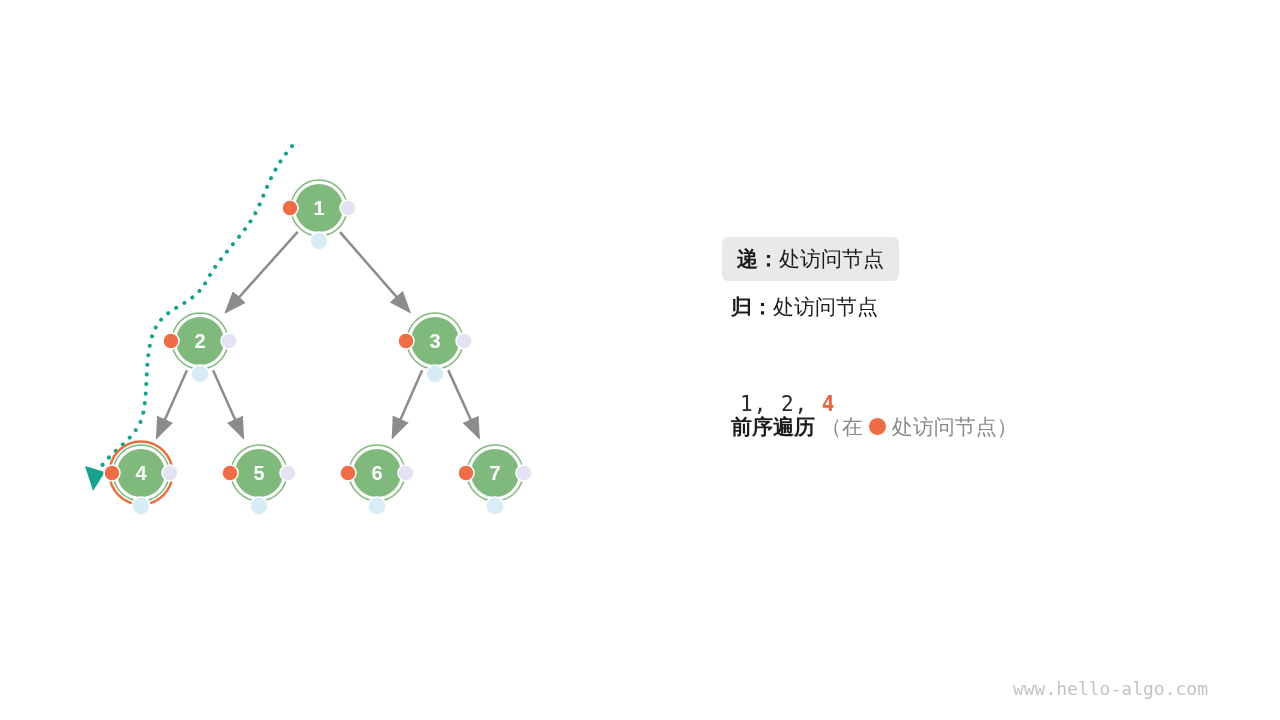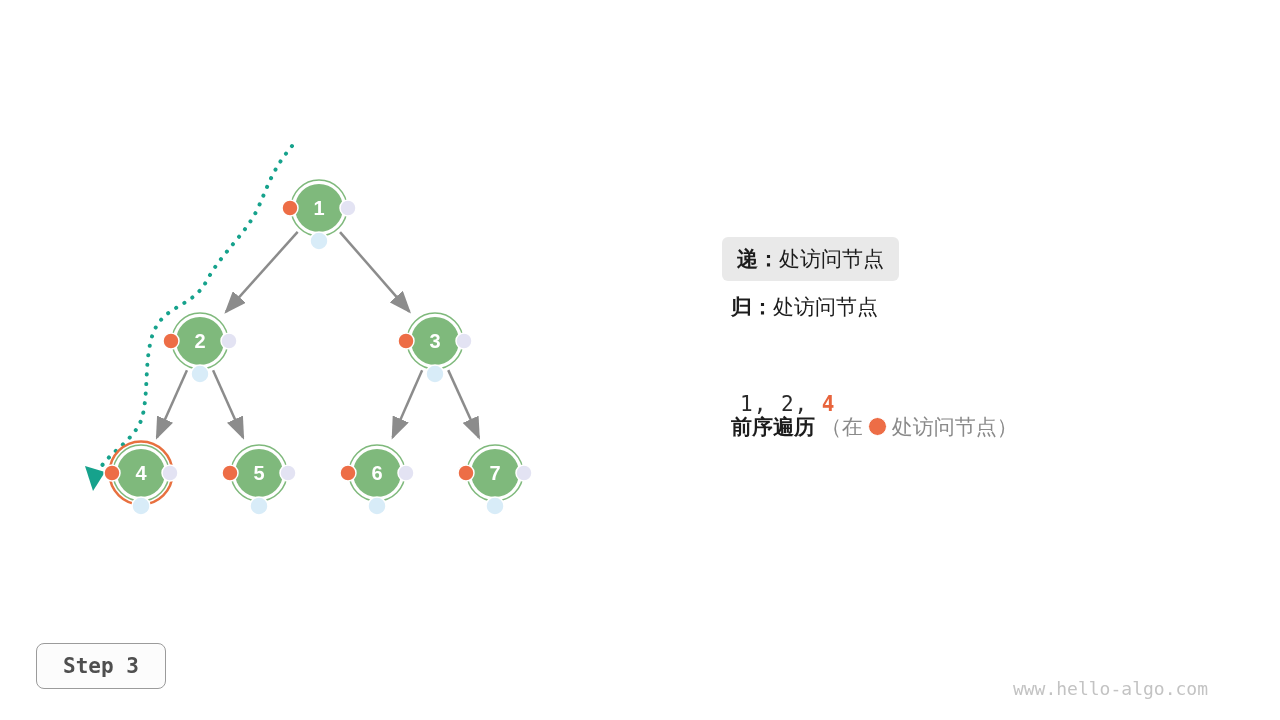--- a/index.html
+++ b/index.html
@@ -164,17 +164,16 @@
     <span class="legend-key">归：</span><span>处访问节点</span>
   </div>
 
   <div class="legend-line traversal-line">
     <span class="traversal-title">前序遍历</span>
     <span class="gray-note">（在</span><span class="dot-inline"></span><span class="gray-note">处访问节点）</span>
   </div>
 
   <div class="sequence-line"><span>1, 2, </span><span class="sequence-current">4</span></div>
 
-  <div class="step-box">Step 3</div>
 
   <div class="watermark">www.hello-algo.com</div>
 
 </div>
 
 </body></html>

